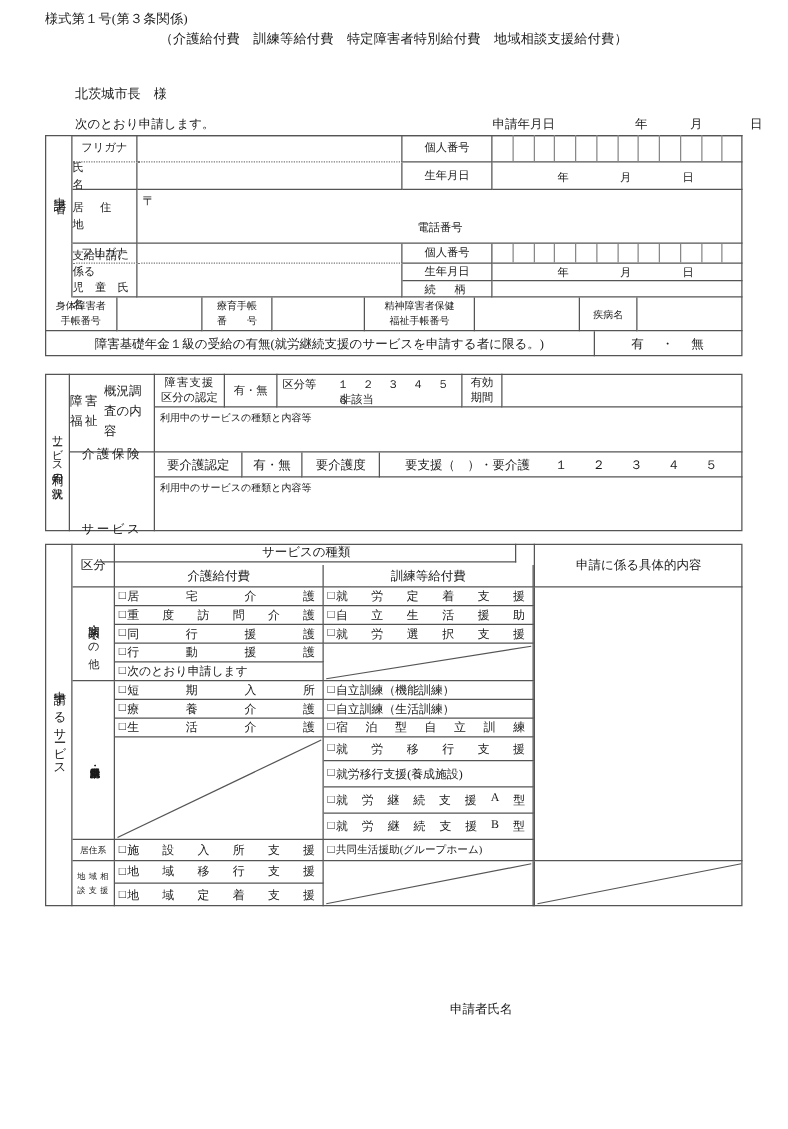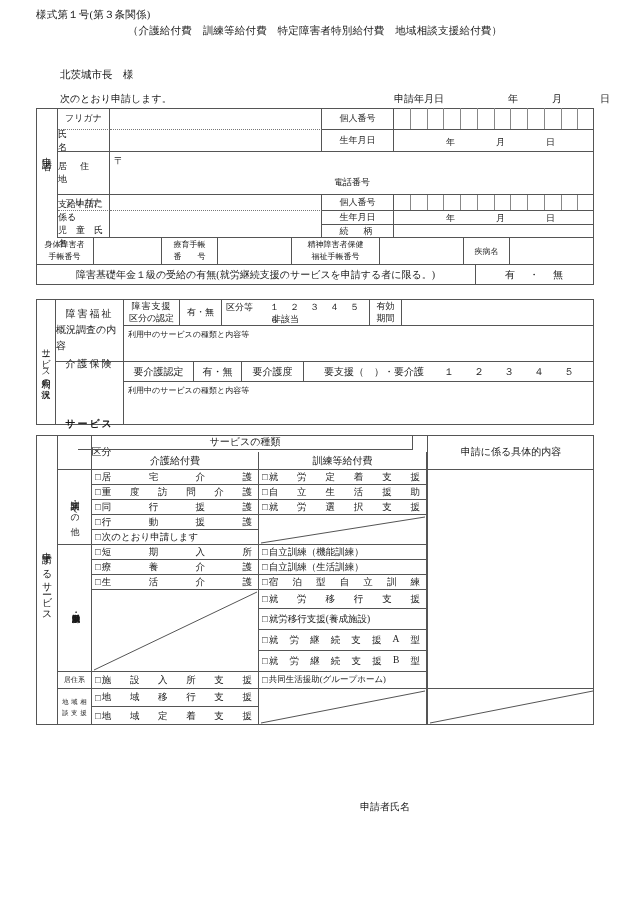--- a/index.html
+++ b/index.html
@@ -242,21 +242,21 @@
     <div class="ctr sz10" style="width:100%;height:100%;letter-spacing:2px;">有　・　無</div>
   </div>
 
   <div class="bx bd" style="left:36px;top:299px;width:558px;height:126px;"></div>
 
   <div class="bx ln-r" style="left:36px;top:299px;width:20px;height:126px;">
     <div class="vert-tight sz9" style="width:100%;height:100%;">サービス利用の状況</div>
   </div>
 
   <div class="bx ln-r ln-b" style="left:56px;top:299px;width:68px;height:63px;">
-    <div style="width:100%;height:100%;display:flex;flex-direction:column;align-items:center;justify-content:center;line-height:16px;">
+    <div style="width:100%;height:100%;display:flex;flex-direction:row;align-items:center;justify-content:center;line-height:16px;">
       <div class="sz10" style="letter-spacing:2px;">障害福祉</div>
       <div class="sz10">概況調査の内容</div>
     </div>
   </div>
 
   <div class="bx ln-r ln-b" style="left:124px;top:299px;width:56px;height:27px;">
     <div style="width:100%;height:100%;display:flex;flex-direction:column;align-items:center;justify-content:center;line-height:12px;">
       <div class="sz9" style="letter-spacing:1px;">障害支援</div>
       <div class="sz9">区分の認定</div>
     </div>
@@ -277,21 +277,21 @@
   </div>
   <div class="bx ln-b" style="left:402px;top:299px;width:192px;height:27px;"></div>
 
   <div class="bx ln-b" style="left:124px;top:326px;width:470px;height:36px;">
     <div class="sz8" style="position:absolute;left:4px;top:3px;">利用中のサービスの種類と内容等</div>
   </div>
 
   <div class="bx ln-r" style="left:56px;top:362px;width:68px;height:63px;">
     <div style="width:100%;height:100%;display:flex;flex-direction:column;align-items:center;justify-content:center;line-height:16px;gap:44px;">
       <div class="sz10" style="letter-spacing:2px;">介護保険</div>
-      <div class="sz10" style="letter-spacing:2px;font-weight:bold;">サービス</div>
+      <div class="sz10" style="letter-spacing:2px;">サービス</div>
     </div>
   </div>
 
   <div class="bx ln-r ln-b" style="left:124px;top:362px;width:70px;height:20px;">
     <div class="ctr sz10" style="width:100%;height:100%;">要介護認定</div>
   </div>
   <div class="bx ln-r ln-b" style="left:194px;top:362px;width:48px;height:20px;">
     <div class="ctr sz10" style="width:100%;height:100%;">有・無</div>
   </div>
   <div class="bx ln-r ln-b" style="left:242px;top:362px;width:62px;height:20px;">
@@ -305,21 +305,21 @@
     <div class="sz8" style="position:absolute;left:4px;top:3px;">利用中のサービスの種類と内容等</div>
   </div>
 
   <div class="bx bd" style="left:36px;top:435px;width:558px;height:290px;"></div>
 
   <div class="bx ln-r" style="left:36px;top:435px;width:22px;height:290px;">
     <div class="vert sz10" style="width:100%;height:100%;">申請するサービス</div>
   </div>
 
   <div class="bx ln-r ln-b" style="left:58px;top:435px;width:34px;height:35px;">
-    <div class="ctr sz10" style="width:100%;height:100%;margin-left:27px;">区分</div>
+    <div class="ctr sz10" style="width:100%;height:100%;">区分</div>
   </div>
   <div class="bx ln-r ln-b" style="left:78px;top:435px;width:335px;height:15px;">
     <div class="ctr sz10" style="width:100%;height:100%;">サービスの種類</div>
   </div>
   <div class="bx ln-r ln-b" style="left:92px;top:452px;width:167px;height:18px;">
     <div class="ctr sz10" style="width:100%;height:100%;">介護給付費</div>
   </div>
   <div class="bx ln-r ln-b" style="left:259px;top:452px;width:168px;height:18px;">
     <div class="ctr sz10" style="width:100%;height:100%;">訓練等給付費</div>
   </div>

